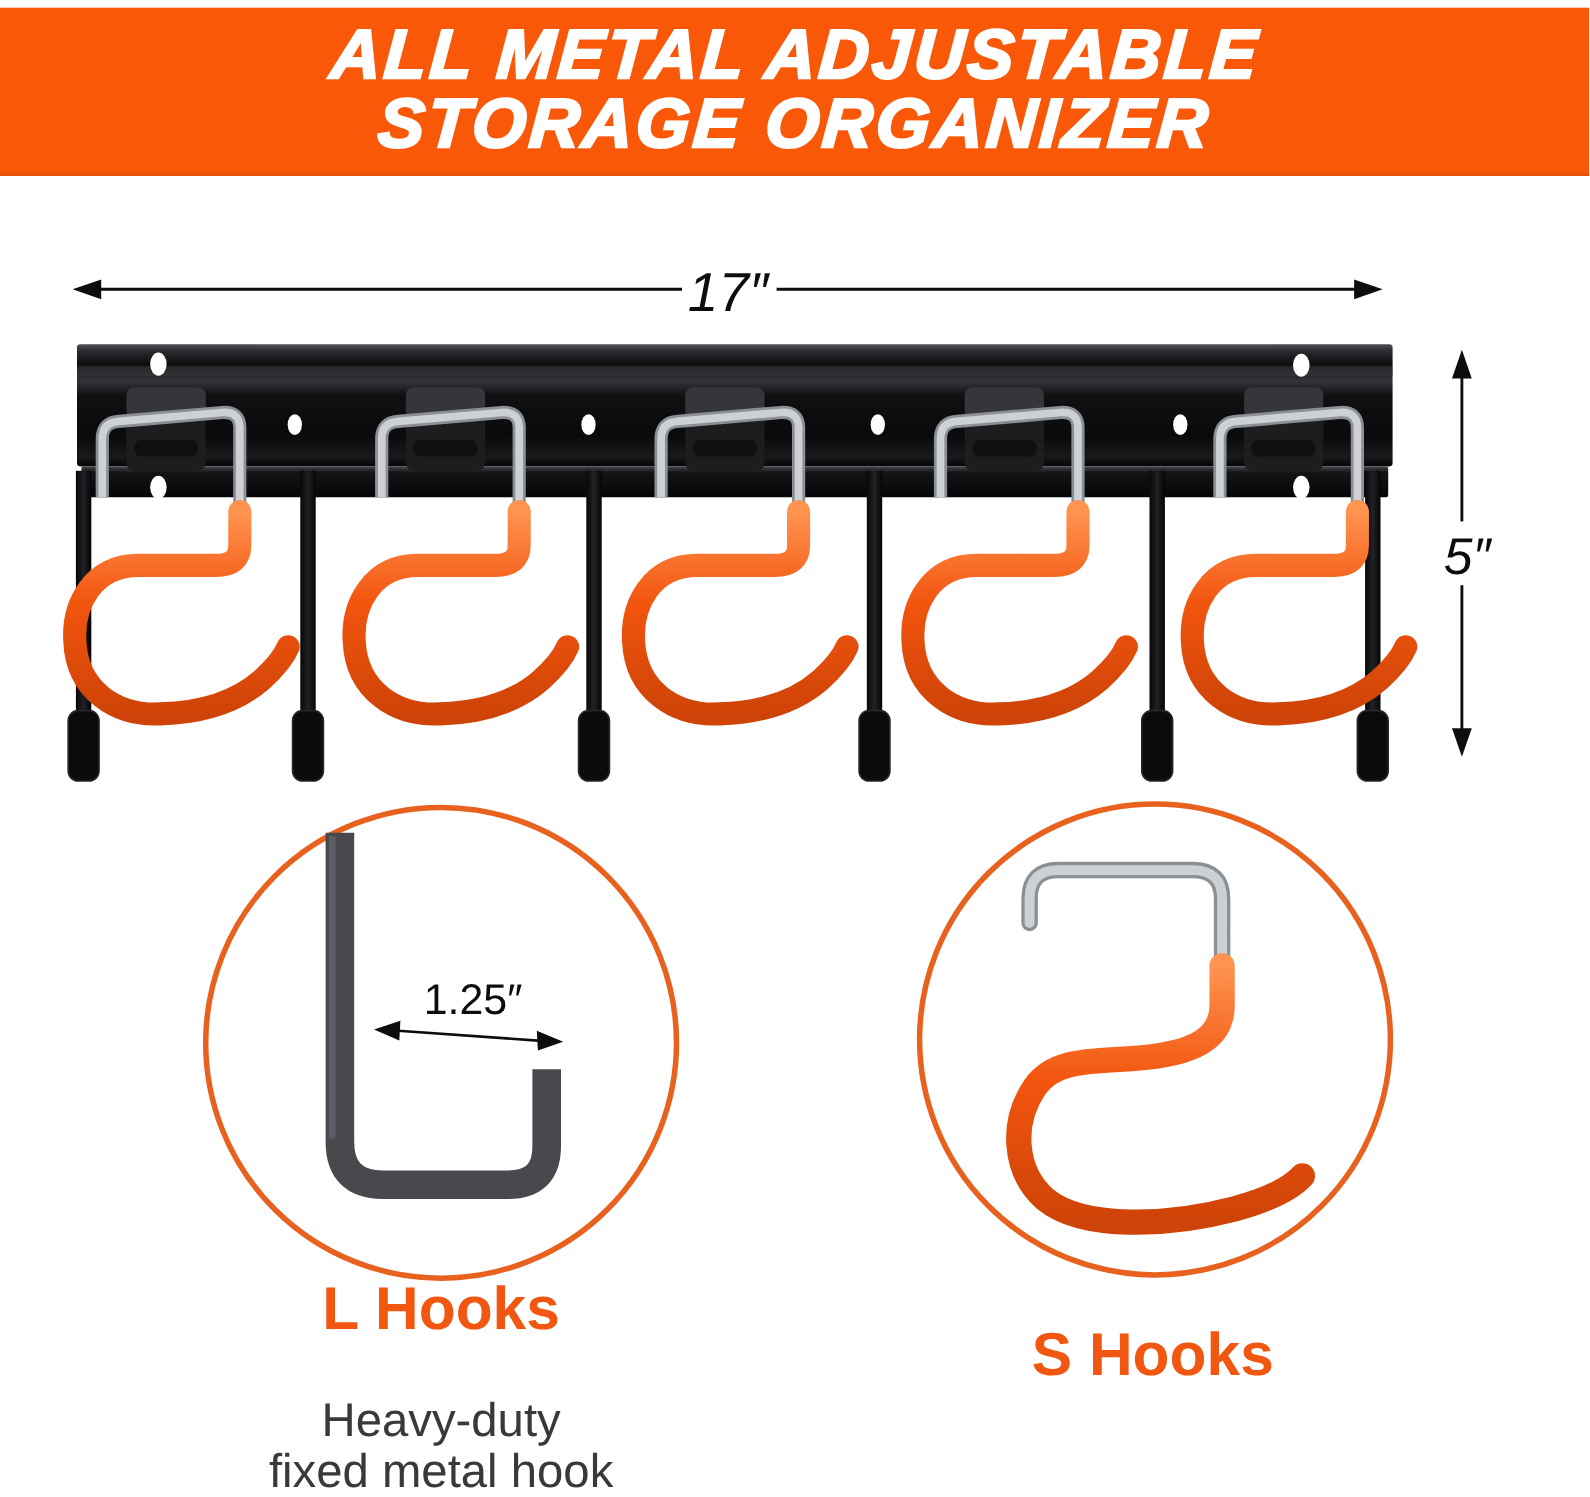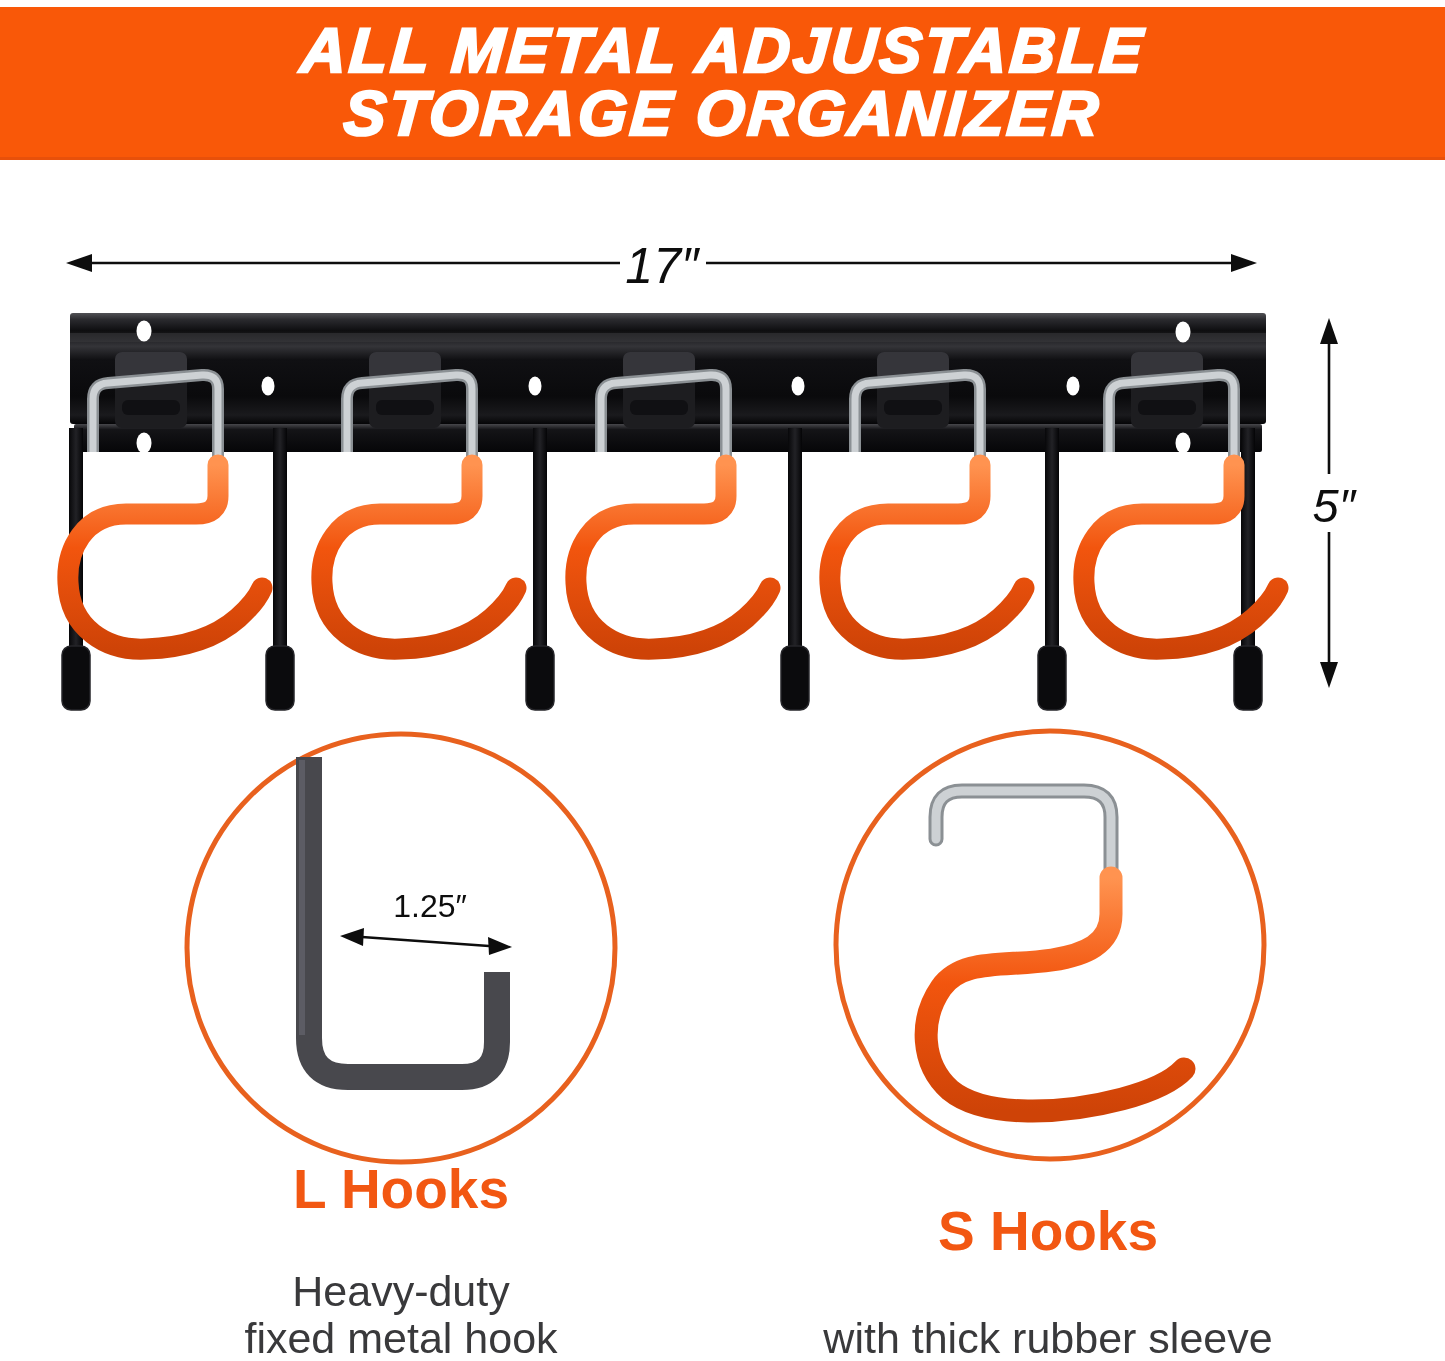--- a/index.html
+++ b/index.html
@@ -10,21 +10,21 @@
           border-bottom:3px solid #E8500A;display:flex;flex-direction:column;justify-content:center;
           align-items:center;}
   .banner .bline{color:#ffffff;font-weight:bold;font-style:italic;font-size:63px;line-height:63px;
           letter-spacing:3px;-webkit-text-stroke:2.5px #ffffff;transform:skewX(-4deg);white-space:nowrap;}
   
   svg.scene{position:absolute;left:0;top:0;}
   
   .dimlabel{position:absolute;color:#0d0d0d;font-style:italic;white-space:nowrap;transform:translateX(-50%);}
   .dim-w{left:662px;top:237px;font-size:50px;}
   .dim-h{left:1334px;top:478px;font-size:47px;}
-  .dim-d{left:430px;top:888px;font-size:32px;font-style:normal;text-align:center;}
+  .dim-d{left:430px;top:888px;font-size:39px;font-style:normal;text-align:center;}
   
   .ctitle{position:absolute;transform:translateX(-50%);color:#F25712;font-weight:bold;font-size:55px;
           line-height:56px;white-space:nowrap;}
   .csub{position:absolute;transform:translateX(-50%);color:#39393B;font-size:43px;line-height:47px;
         white-space:nowrap;}
 </style>
 </head>
 <body>
 
 <div class="stage">
@@ -209,14 +209,13 @@
 
   <div class="dimlabel dim-w">17″</div>
   <div class="dimlabel dim-h">5″</div>
   <div class="dimlabel dim-d">1.25″</div>
 
   <div class="ctitle" style="left:401px;top:1161px">L Hooks</div>
   <div class="csub" style="left:401px;top:1268px">Heavy-duty</div>
   <div class="csub" style="left:401px;top:1315px">fixed metal hook</div>
 
   <div class="ctitle" style="left:1048px;top:1203px">S Hooks</div>
-  <div class="csub" style="left:1048px;top:1315px">with thick rubber sleeve</div>
 </div>
 
 </body></html>

